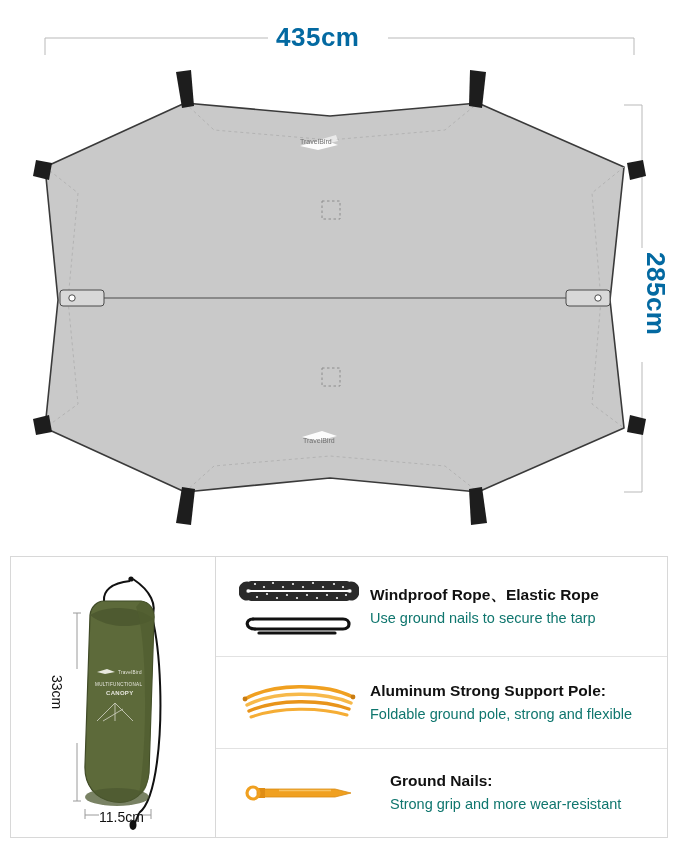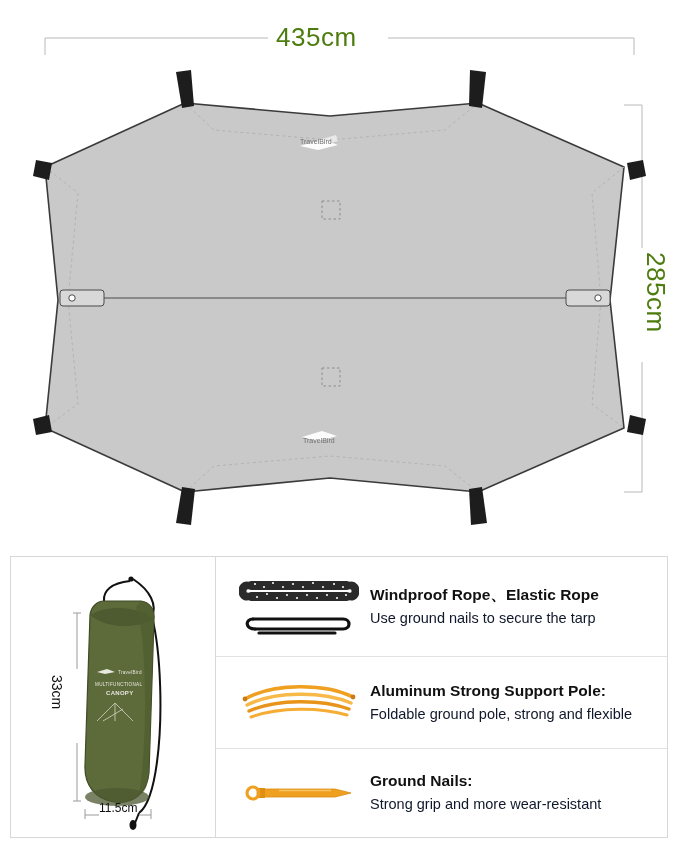--- a/index.html
+++ b/index.html
@@ -23,22 +23,22 @@
     top: 0;
     width: 679px;
     height: 545px;
   }
   #tarp-diagram svg {
     display: block;
   }
 
   .dim-label {
     position: absolute;
-    font-weight: normal;
-    color: #4d7c0f;
+    font-weight: bold;
+    color: #0369a1;
     letter-spacing: 0.5px;
   }
   #dim-width-label {
     left: 276px;
     top: 22px;
     font-size: 26px;
   }
   #dim-height-label {
     right: 8px;
     top: 252px;
@@ -76,21 +76,21 @@
     align-items: center;
     padding: 0 12px 0 18px;
     box-sizing: border-box;
     border-bottom: 1px solid #e2e2e2;
   }
   .accessory-row:last-child {
     border-bottom: none;
   }
   #row-rope { height: 100px; }
   #row-pole { height: 92px; }
-  #row-nails { height: 88px; }
+  #row-nails { height: 88px; gap: 20px; }
 
   .acc-icon {
     width: 130px;
     flex: 0 0 130px;
     display: flex;
     align-items: center;
     justify-content: center;
   }
   .acc-text {
     flex: 1;
@@ -98,21 +98,21 @@
   }
   .acc-title {
     font-size: 15.5px;
     font-weight: bold;
     color: #111111;
     line-height: 1.35;
     margin-bottom: 3px;
   }
   .acc-desc {
     font-size: 14.5px;
-    color: #0f172a;
+    color: #0f766e;
     line-height: 1.32;
   }
 
   
   #bag-svg-wrap {
     position: absolute;
     left: 0;
     top: 0;
     width: 205px;
     height: 280px;
@@ -124,22 +124,22 @@
   }
   #bag-dim-height {
     left: 38px;
     top: 118px;
     writing-mode: vertical-rl;
     text-orientation: mixed;
     font-size: 14px;
   }
   #bag-dim-width {
     left: 88px;
-    top: 244px;
-    font-size: 12px;
+    top: 252px;
+    font-size: 14px;
   }
   .bag-logo-text {
     font-size: 4.6px;
     fill: #e6e6dd;
     font-family: "Liberation Sans", sans-serif;
     letter-spacing: 0.3px;
   }
   .bag-logo-text.big {
     font-size: 6px;
     font-weight: bold;

